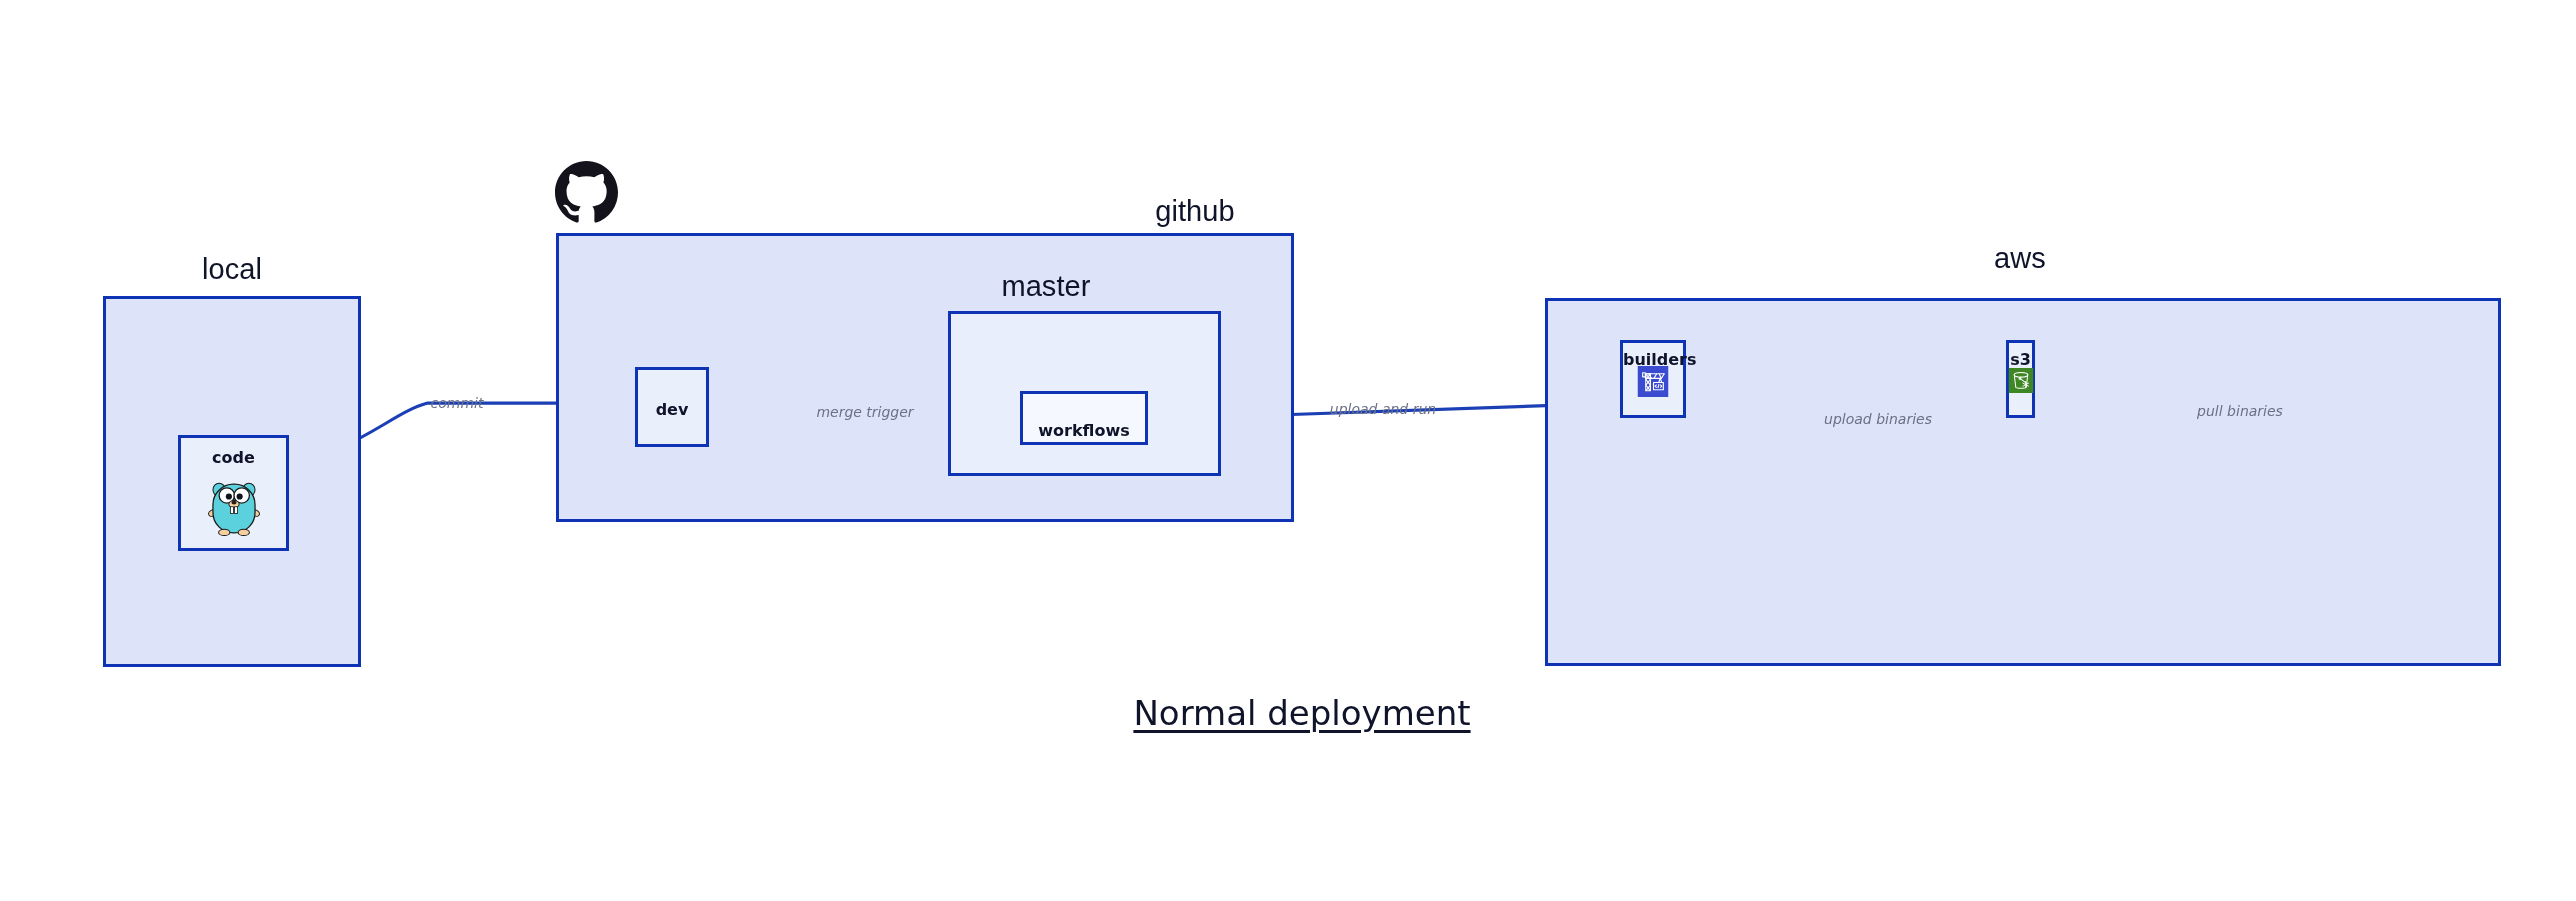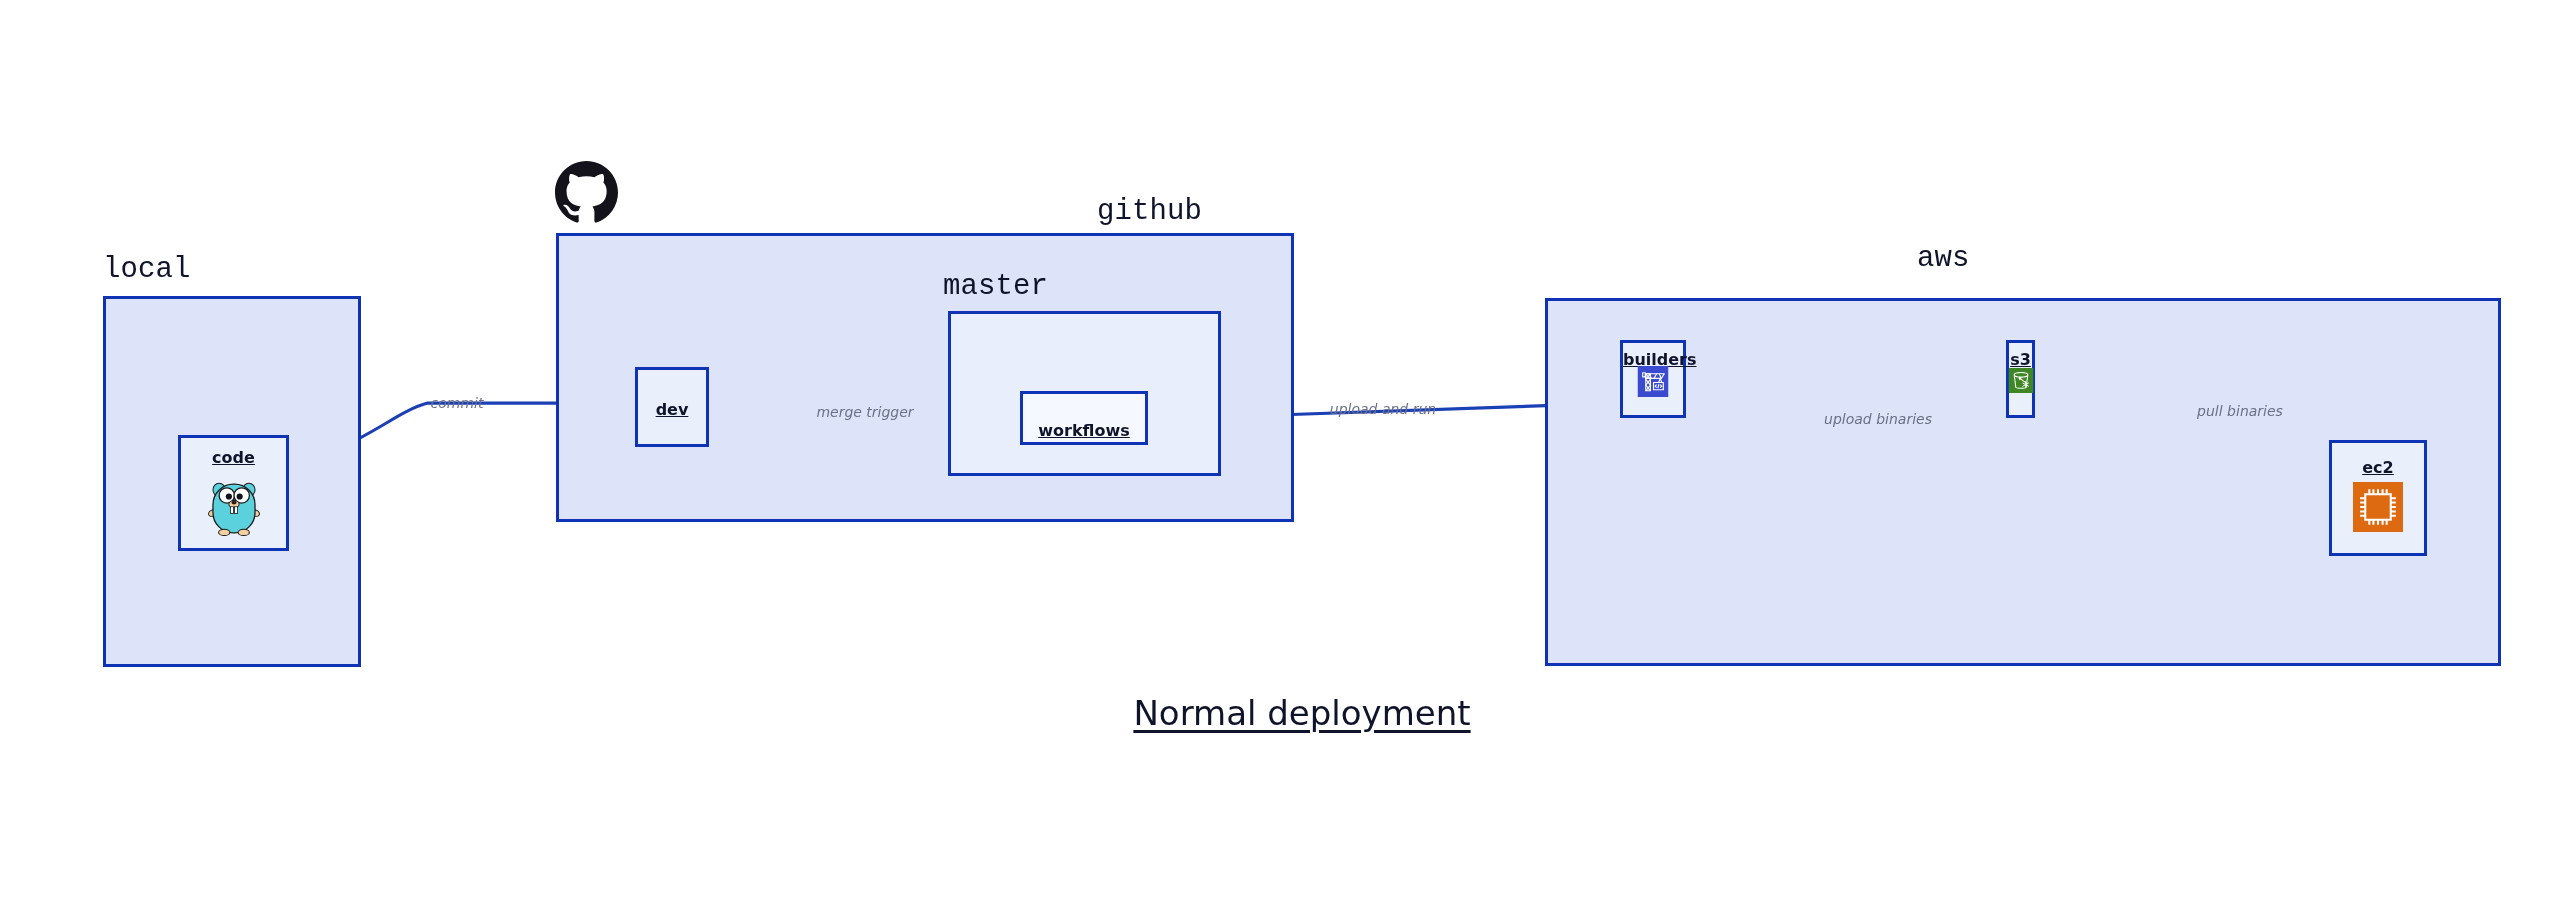--- a/index.html
+++ b/index.html
@@ -30,47 +30,47 @@
     background: #dde4fa;
     border: 3.6px solid #0f33b5;
   }
   .subgroup-box {
     background: #e8eefc;
     border: 3.6px solid #0f33b5;
   }
 
   .group-title {
     position: absolute;
+    text-align: center;
     color: #10142b;
     font-size: 29px;
     font-weight: 400;
     letter-spacing: 0.1px;
     line-height: 1;
     white-space: nowrap;
-    font-family: Liberation Mono, monospace;
+    font-family: Liberation Sans, sans-serif;
   }
 
   
   .node-box {
     background: #eaeffc;
     border: 3.6px solid #0f33b5;
   }
   .node-box.white-fill { background: #f5f8fe; }
 
   .node-label {
     position: absolute;
     left: 0; right: 0;
     text-align: center;
     color: #10142b;
     font-size: 16px;
     font-weight: 700;
     line-height: 1;
     white-space: nowrap;
     font-family: "DejaVu Sans", "Liberation Sans", sans-serif;
-    text-decoration: underline;
   }
 
   .node-icon {
     position: absolute;
     left: 50%;
     transform: translateX(-50%);
   }
 
   
   .edge-label {
@@ -243,39 +243,20 @@
           <circle cx="22" cy="20" r="1.6" fill="#ffffff"></circle>
 
           <g stroke-width="1.8">
             <path d="M33 26 L33 38 M27.5 29 L38.5 35 M27.5 35 L38.5 29"></path>
           </g>
         </g>
       </svg>
     </div>
   </div>
 
-  <div class="abs node-box" style="left:2329px; top:440px; width:98px; height:116px;">
-    <div class="node-label" style="top:16.5px;">ec2</div>
-    <div class="node-icon" style="top:39px; width:50px; height:50px;">
-      <svg viewBox="0 0 98 98" width="50" height="50" xmlns="http://www.w3.org/2000/svg">
-        <rect x="0" y="0" width="98" height="98" fill="#dd6a10"></rect>
-        <g stroke="#ffffff" stroke-width="4" fill="none">
-          <rect x="24" y="24" width="50" height="50"></rect>
-
-          <path d="M32 24 L32 14 M40 24 L40 14 M49 24 L49 14 M58 24 L58 14 M66 24 L66 14"></path>
-
-          <path d="M32 74 L32 84 M40 74 L40 84 M49 74 L49 84 M58 74 L58 84 M66 74 L66 84"></path>
-
-          <path d="M24 32 L14 32 M24 40 L14 40 M24 49 L14 49 M24 58 L14 58 M24 66 L14 66"></path>
-
-          <path d="M74 32 L84 32 M74 40 L84 40 M74 49 L84 49 M74 58 L84 58 M74 66 L84 66"></path>
-        </g>
-      </svg>
-    </div>
-  </div>
 
   <div class="abs edge-label" style="left:457px; top:403px;">commit</div>
 
   <div class="abs edge-label" style="left:865px; top:412px;">merge trigger</div>
 
   <div class="abs edge-label" style="left:1383px; top:409px;">upload and run</div>
 
   <div class="abs edge-label" style="left:1878px; top:403px;margin-top:16px;">upload binaries</div>
 
   <div class="abs edge-label" style="left:2209px; top:411px;margin-left:31px;">pull binaries</div>

